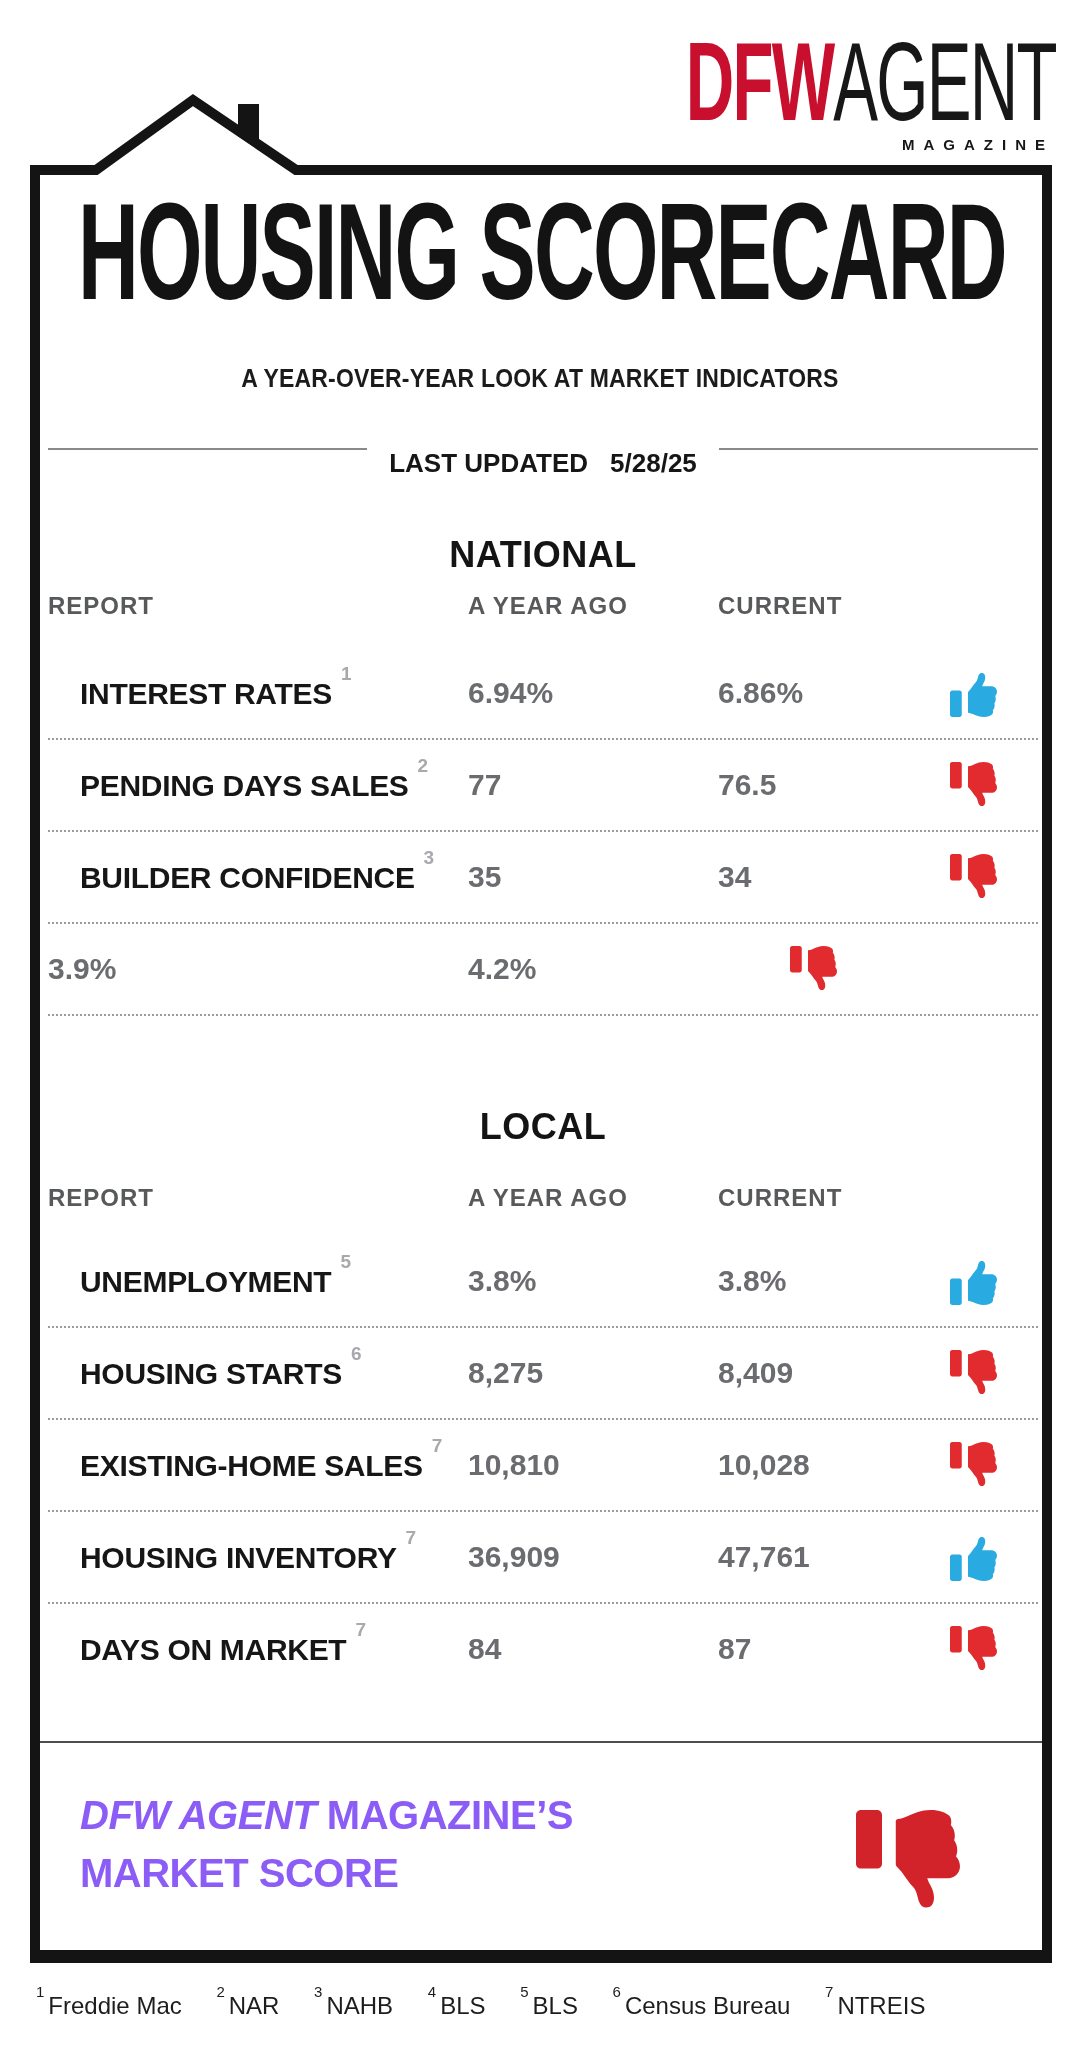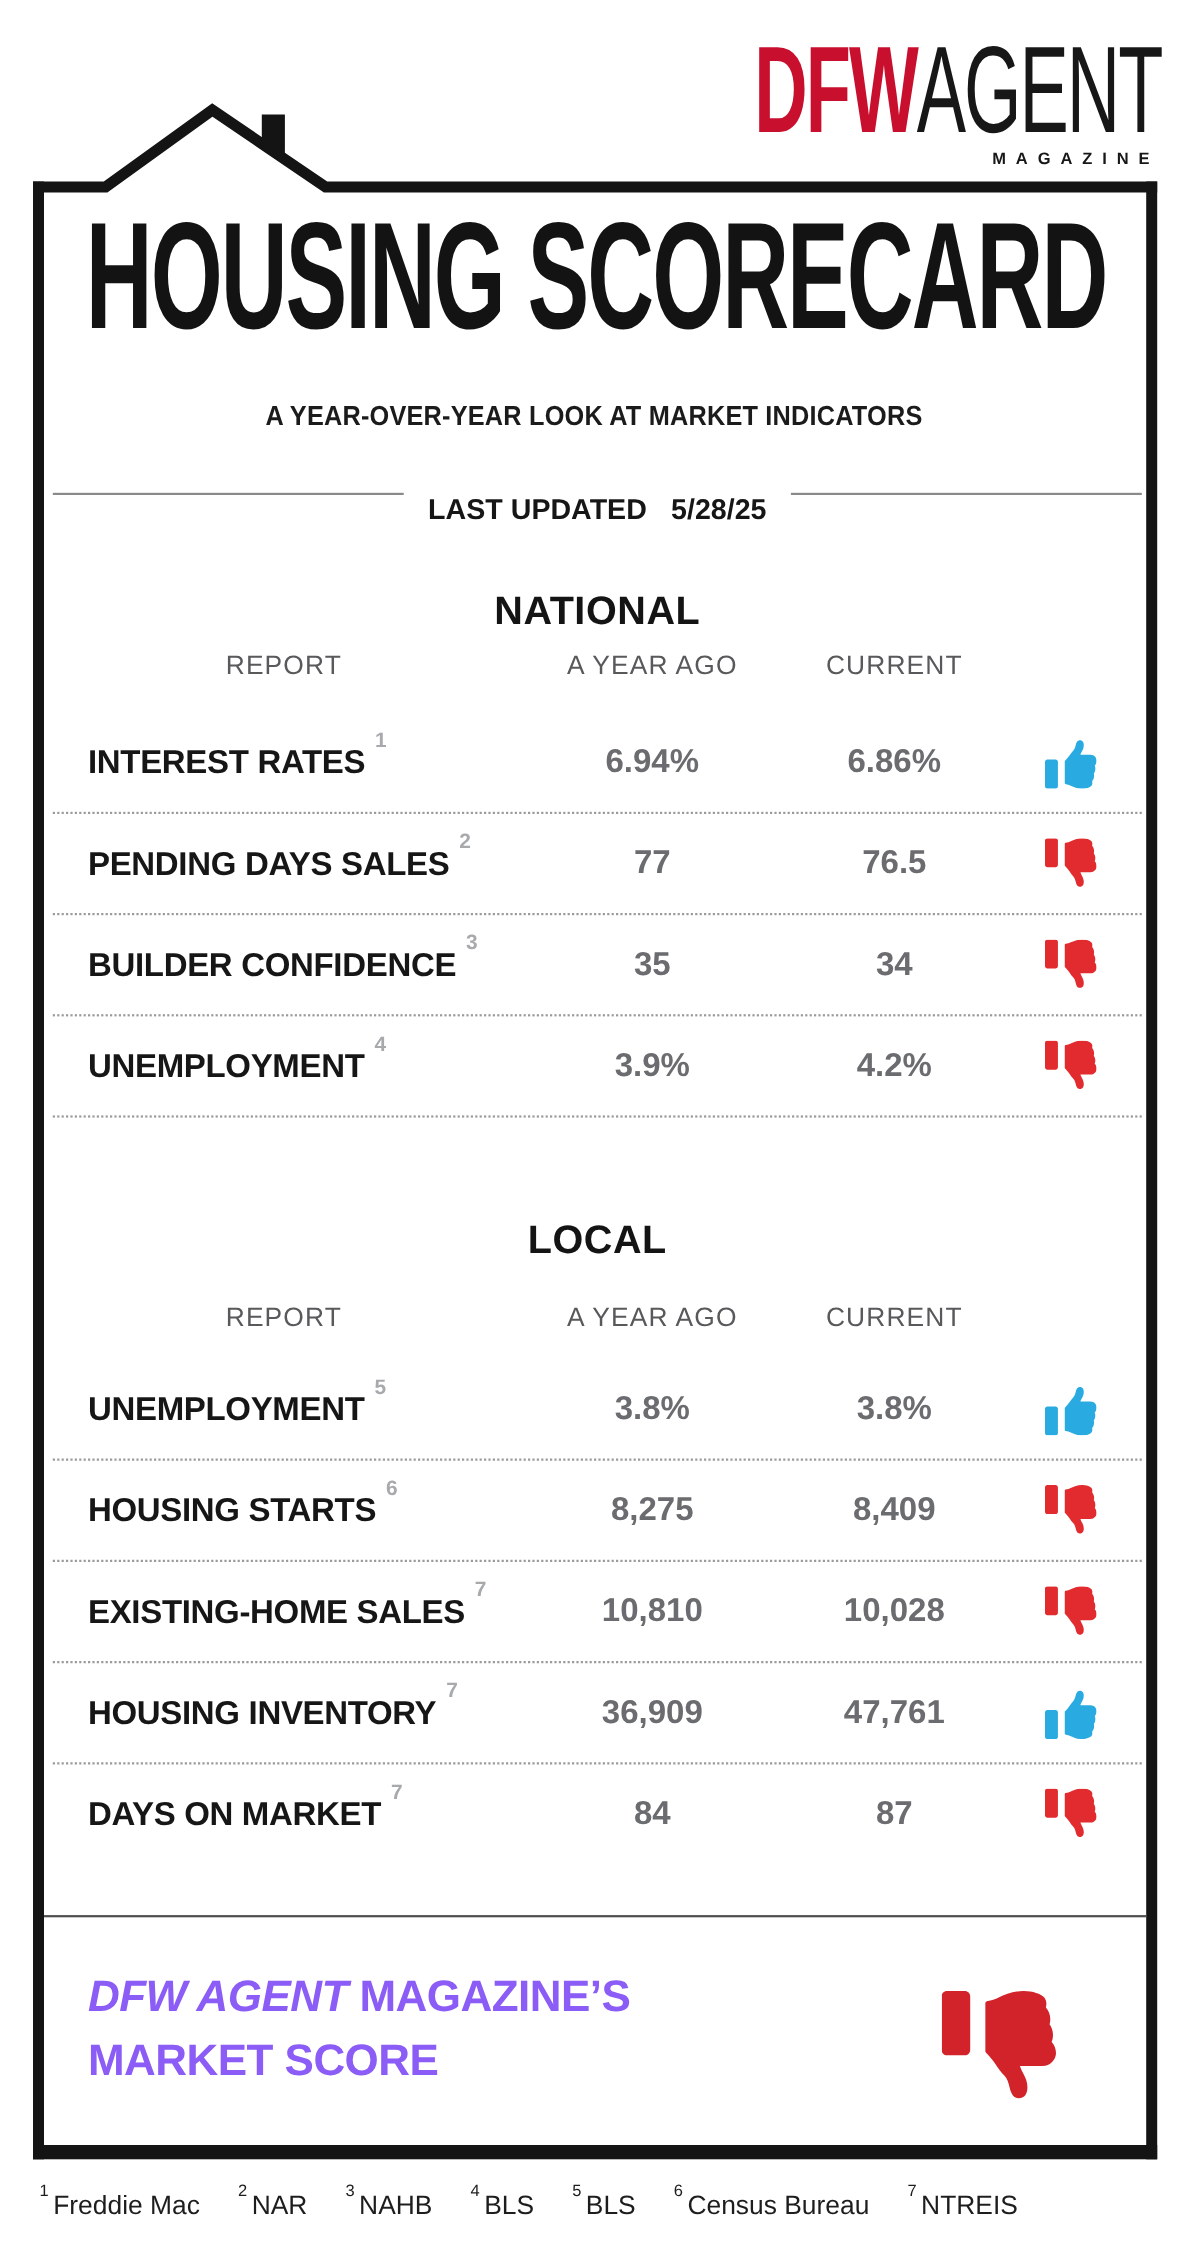--- a/index.html
+++ b/index.html
@@ -49,32 +49,32 @@
   .section-title{
     text-align:center; font-size:36px; font-weight:bold; color:#141414;
     letter-spacing:0.5px; line-height:40px;
   }
   .thead, .trow{
     display:grid; grid-template-columns:420px 250px 190px 130px; align-items:center;
   }
   .thead{
     height:40px; color:#58595b; font-size:24px; letter-spacing:1px;
   }
-  .thead .c{text-align:center;}
+  .thead .c{font-weight:bold;}
   .trow{height:90px; border-bottom:2px dotted #9b9b9b;}
   .trow:last-child.no-rule{border-bottom:none;}
   .rlabel{
     padding-left:32px; font-size:30px; font-weight:bold; color:#161616;
     letter-spacing:-0.3px; white-space:nowrap;
   }
   .rlabel sup{
     font-size:19px; font-weight:bold; color:#a7a9ac; position:relative;
     top:-13px; margin-left:9px;
   }
-  .rval{text-align:center; font-size:30px; font-weight:bold; color:#6b6c6f;}
+  .rval{text-align:left; font-size:30px; font-weight:bold; color:#6b6c6f;}
   .rthumb{text-align:center;}
   .nat{top:535px;}
   .nat .thead{margin-top:11px; margin-bottom:22px;}
   .loc{top:1107px;}
   .loc .thead{margin-top:31px; margin-bottom:18px;}
   
   .thumb{width:47px; height:47px; display:inline-block; vertical-align:middle;}
   .thumb.up{fill:var(--thumb-up);}
   .thumb.down{fill:var(--thumb-down); transform:scaleY(-1);}
   .thumb.big{width:104px; height:104px; fill:var(--market-red); transform:scaleY(-1);}
@@ -154,21 +154,20 @@
     </div>
     <div class="trow">
       <div class="rlabel"><span>BUILDER CONFIDENCE</span><sup>3</sup></div>
       <div class="rval">35</div>
       <div class="rval">34</div>
       <div class="rthumb"><svg class="thumb down" viewBox="0 0 512 512">
             <use href="#thumb"></use>
           </svg></div>
     </div>
     <div class="trow">
-      <div class="rlabel"><span>UNEMPLOYMENT</span><sup>4</sup></div>
       <div class="rval">3.9%</div>
       <div class="rval">4.2%</div>
       <div class="rthumb"><svg class="thumb down" viewBox="0 0 512 512">
             <use href="#thumb"></use>
           </svg></div>
     </div>
   </div>
 
   <div class="section loc">
     <div class="section-title">LOCAL</div>

